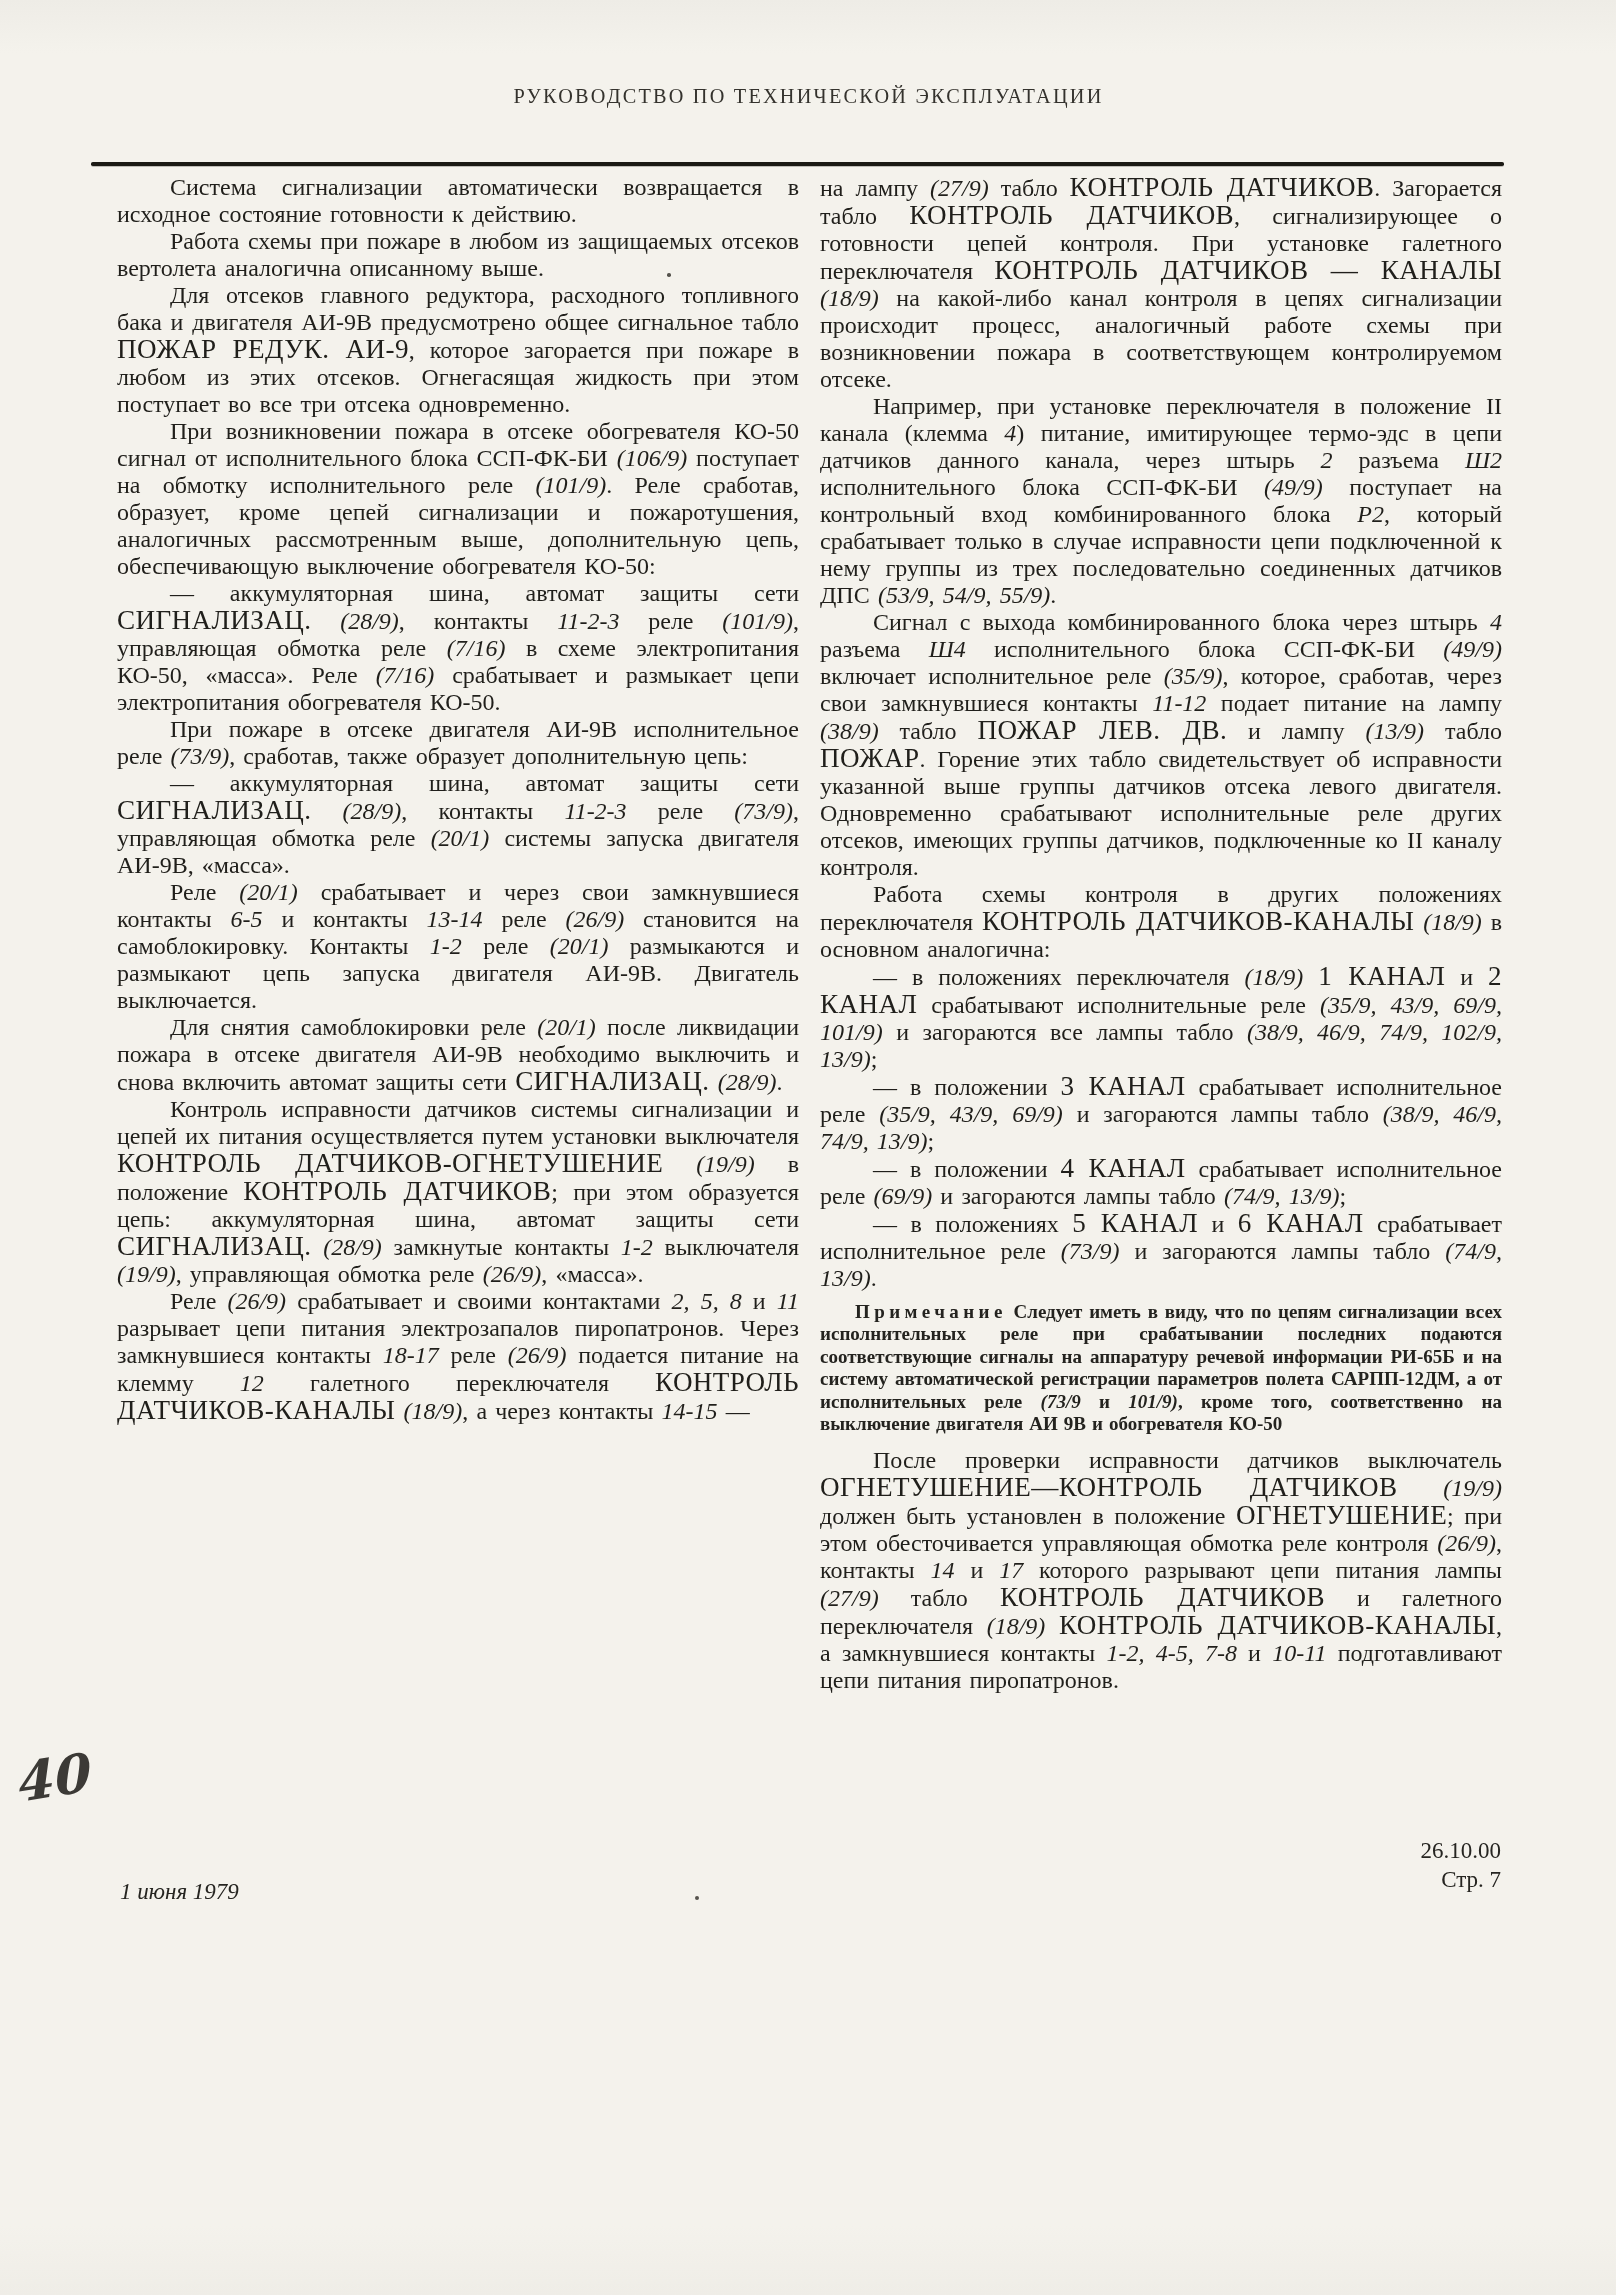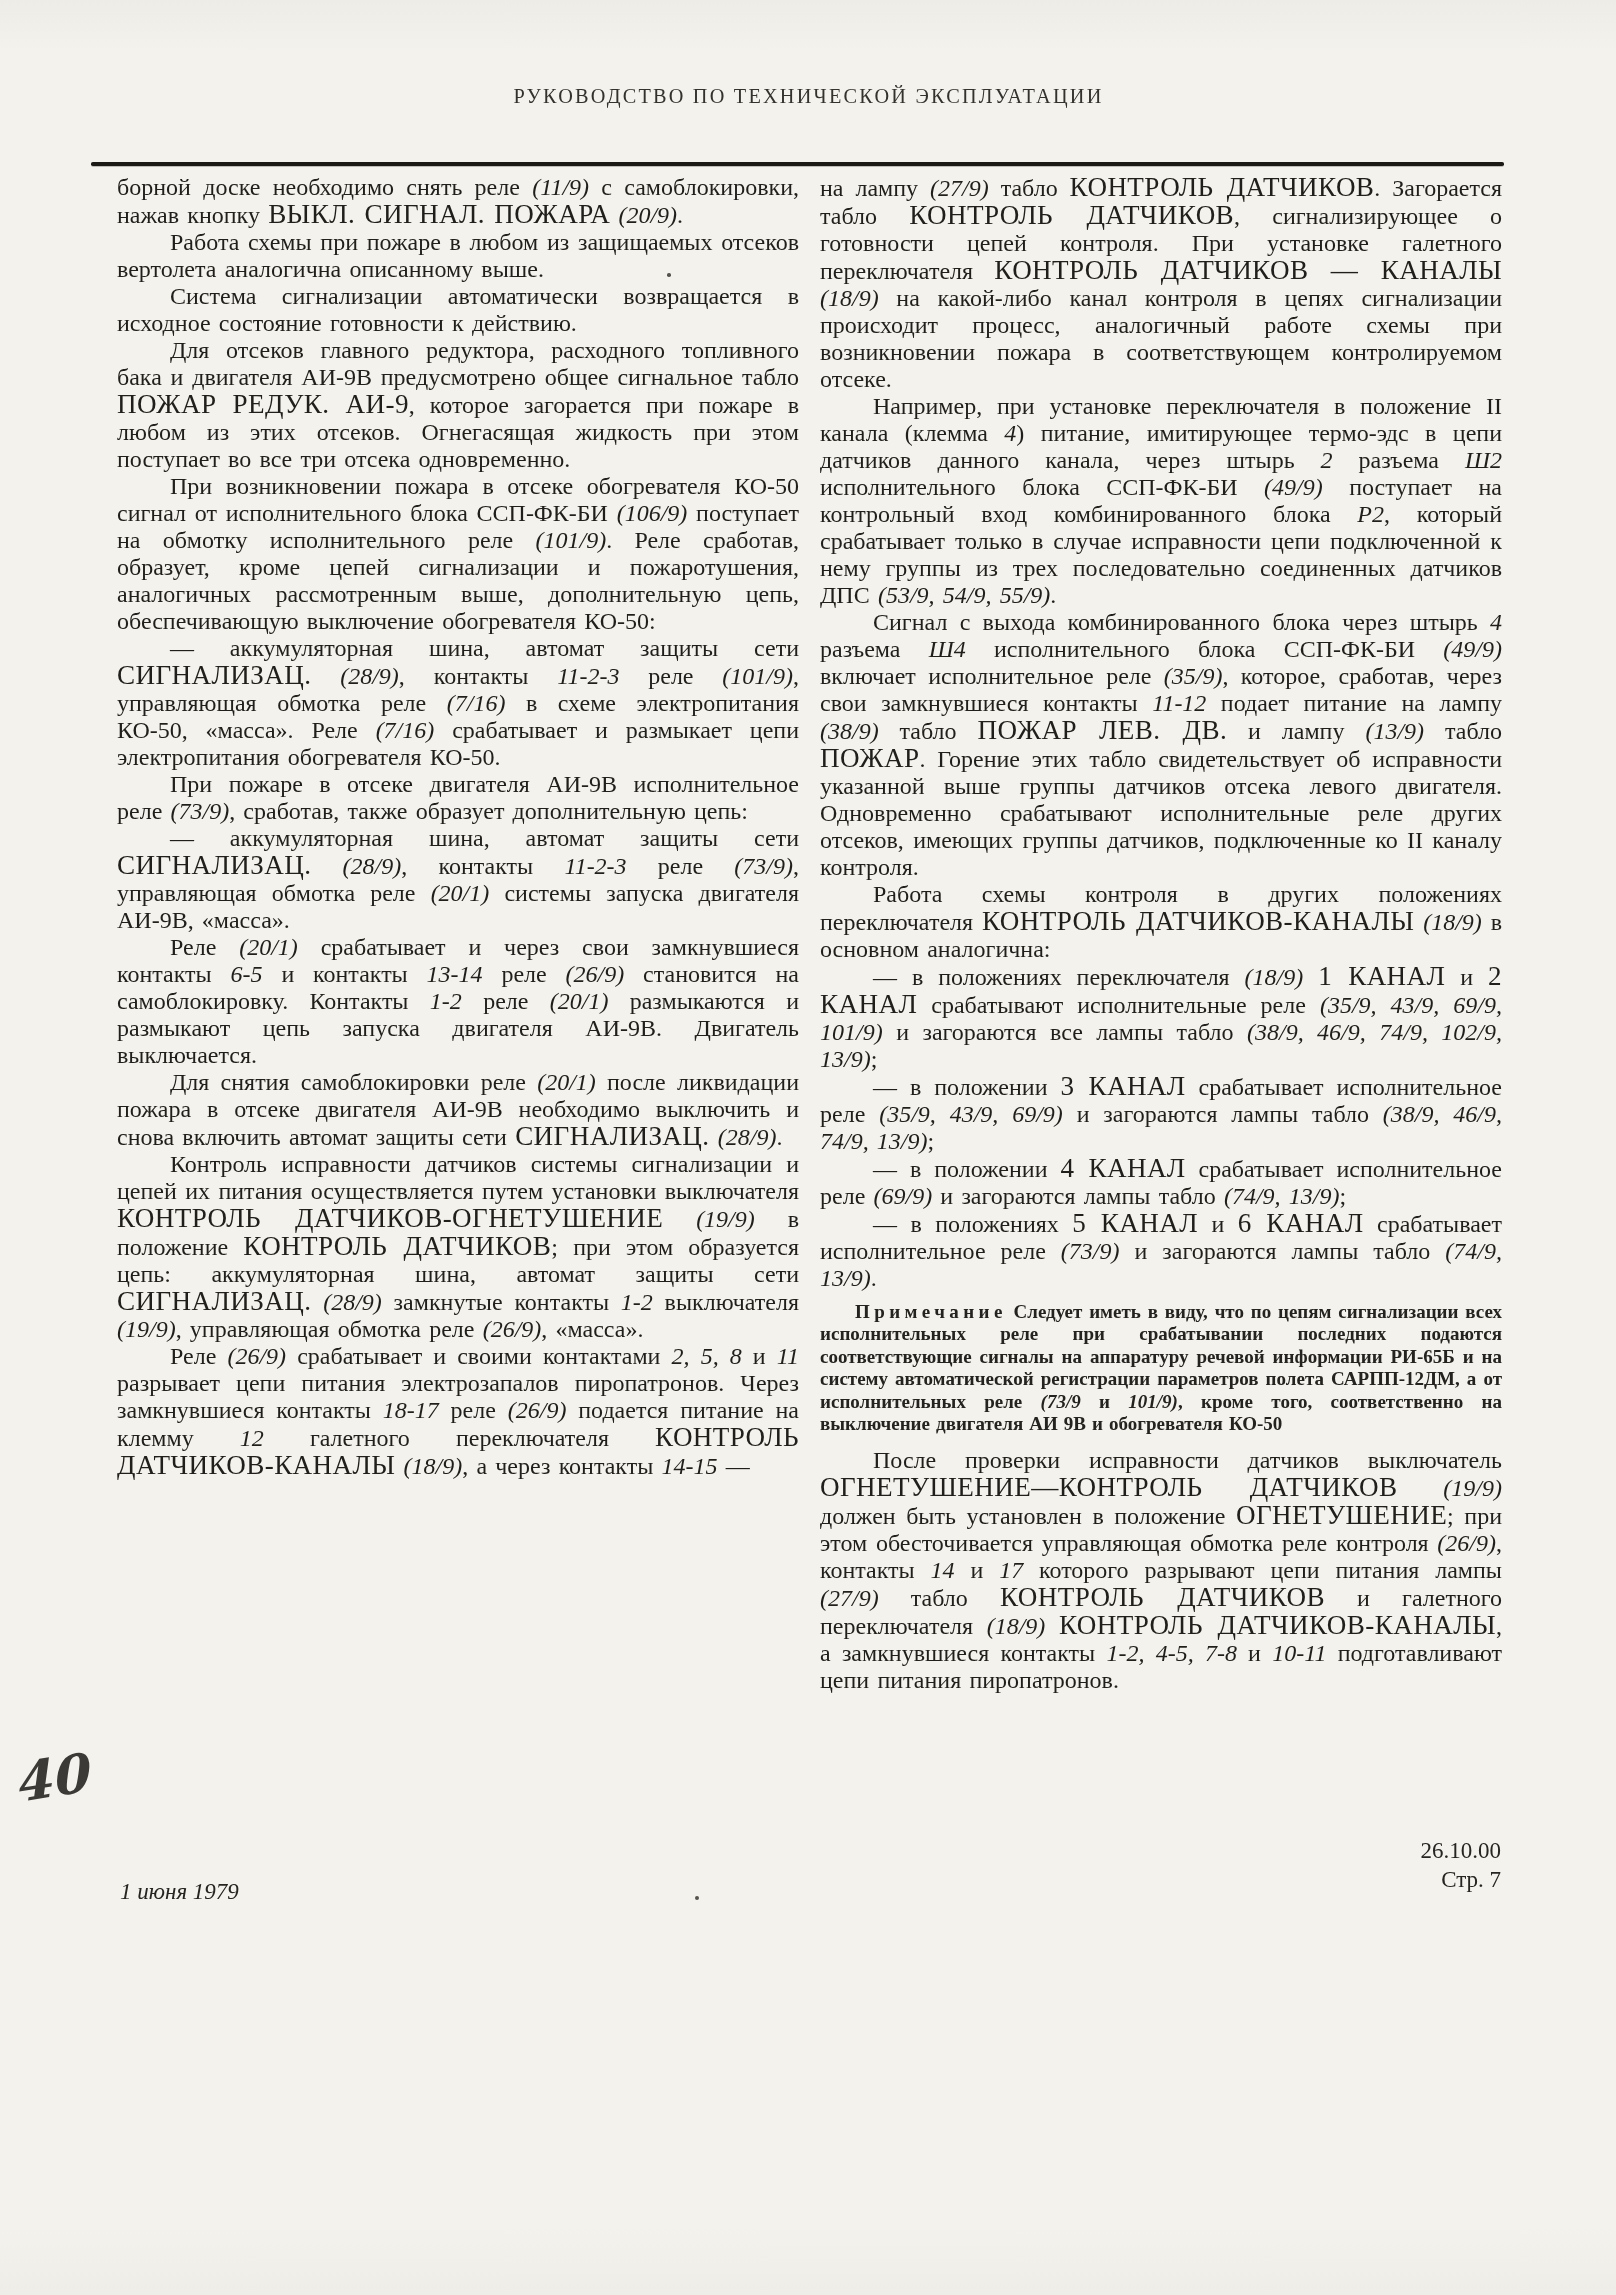--- a/index.html
+++ b/index.html
@@ -76,23 +76,22 @@
 </head>
 <body>
 
 <div class="page">
 
   <div class="header-title">РУКОВОДСТВО ПО ТЕХНИЧЕСКОЙ ЭКСПЛУАТАЦИИ</div>
 
   <div class="rule"></div>
 
   <div class="col col-left">
-      <p class="blk cont"><span>борной доске необходимо снять реле </span><span class="it">(11/9)</span><span> с самоблокировки, нажав кнопку </span><span class="cp">ВЫКЛ. СИГНАЛ. ПОЖАРА</span><span> </span><span class="it">(20/9)</span><span>.</span></p>
+      <p class="blk para"><span>Система сигнализации автоматически возвращается в исходное состояние готовности к действию.</span></p>
       <p class="blk para"><span>Работа схемы при пожаре в любом из защищаемых отсеков вертолета аналогична описанному выше.</span></p>
-      <p class="blk para"><span>Система сигнализации автоматически возвращается в исходное состояние готовности к действию.</span></p>
       <p class="blk para"><span>Для отсеков главного редуктора, расходного топливного бака и двигателя АИ-9В предусмотрено общее сигнальное табло </span><span class="cp">ПОЖАР РЕДУК. АИ-9</span><span>, которое загорается при пожаре в любом из этих отсеков. Огнегасящая жидкость при этом поступает во все три отсека одновременно.</span></p>
       <p class="blk para"><span>При возникновении пожара в отсеке обогревателя КО-50 сигнал от исполнительного блока ССП-ФК-БИ </span><span class="it">(106/9)</span><span> поступает на обмотку исполнительного реле </span><span class="it">(101/9)</span><span>. Реле сработав, образует, кроме цепей сигнализации и пожаротушения, аналогичных рассмотренным выше, дополнительную цепь, обеспечивающую выключение обогревателя КО-50:</span></p>
       <p class="blk para"><span>— аккумуляторная шина, автомат защиты сети </span><span class="cp">СИГНАЛИЗАЦ.</span><span> </span><span class="it">(28/9)</span><span>, контакты </span><span class="it">11-2-3</span><span> реле </span><span class="it">(101/9)</span><span>, управляющая обмотка реле </span><span class="it">(7/16)</span><span> в схеме электропитания КО-50, «масса». Реле </span><span class="it">(7/16)</span><span> срабатывает и размыкает цепи электропитания обогревателя КО-50.</span></p>
       <p class="blk para"><span>При пожаре в отсеке двигателя АИ-9В исполнительное реле </span><span class="it">(73/9)</span><span>, сработав, также образует дополнительную цепь:</span></p>
       <p class="blk para"><span>— аккумуляторная шина, автомат защиты сети </span><span class="cp">СИГНАЛИЗАЦ.</span><span> </span><span class="it">(28/9)</span><span>, контакты </span><span class="it">11-2-3</span><span> реле </span><span class="it">(73/9)</span><span>, управляющая обмотка реле </span><span class="it">(20/1)</span><span> системы запуска двигателя АИ-9В, «масса».</span></p>
       <p class="blk para"><span>Реле </span><span class="it">(20/1)</span><span> срабатывает и через свои замкнувшиеся контакты </span><span class="it">6-5</span><span> и контакты </span><span class="it">13-14</span><span> реле </span><span class="it">(26/9)</span><span> становится на самоблокировку. Контакты </span><span class="it">1-2</span><span> реле </span><span class="it">(20/1)</span><span> размыкаются и размыкают цепь запуска двигателя АИ-9В. Двигатель выключается.</span></p>
       <p class="blk para"><span>Для снятия самоблокировки реле </span><span class="it">(20/1)</span><span> после ликвидации пожара в отсеке двигателя АИ-9В необходимо выключить и снова включить автомат защиты сети </span><span class="cp">СИГНАЛИЗАЦ.</span><span> </span><span class="it">(28/9)</span><span>.</span></p>
       <p class="blk para"><span>Контроль исправности датчиков системы сигнализации и цепей их питания осуществляется путем установки выключателя </span><span class="cp">КОНТРОЛЬ ДАТЧИКОВ-ОГНЕТУШЕНИЕ</span><span> </span><span class="it">(19/9)</span><span> в положение </span><span class="cp">КОНТРОЛЬ ДАТЧИКОВ</span><span>; при этом образуется цепь: аккумуляторная шина, автомат защиты сети </span><span class="cp">СИГНАЛИЗАЦ.</span><span> </span><span class="it">(28/9)</span><span> замкнутые контакты </span><span class="it">1-2</span><span> выключателя </span><span class="it">(19/9)</span><span>, управляющая обмотка реле </span><span class="it">(26/9)</span><span>, «масса».</span></p>
       <p class="blk para"><span>Реле </span><span class="it">(26/9)</span><span> срабатывает и своими контактами </span><span class="it">2, 5, 8</span><span> и </span><span class="it">11</span><span> разрывает цепи питания электрозапалов пиропатронов. Через замкнувшиеся контакты </span><span class="it">18-17</span><span> реле </span><span class="it">(26/9)</span><span> подается питание на клемму </span><span class="it">12</span><span> галетного переключателя </span><span class="cp">КОНТРОЛЬ ДАТЧИКОВ-КАНАЛЫ</span><span> </span><span class="it">(18/9)</span><span>, а через контакты </span><span class="it">14-15</span><span> —</span></p>
     </div>

